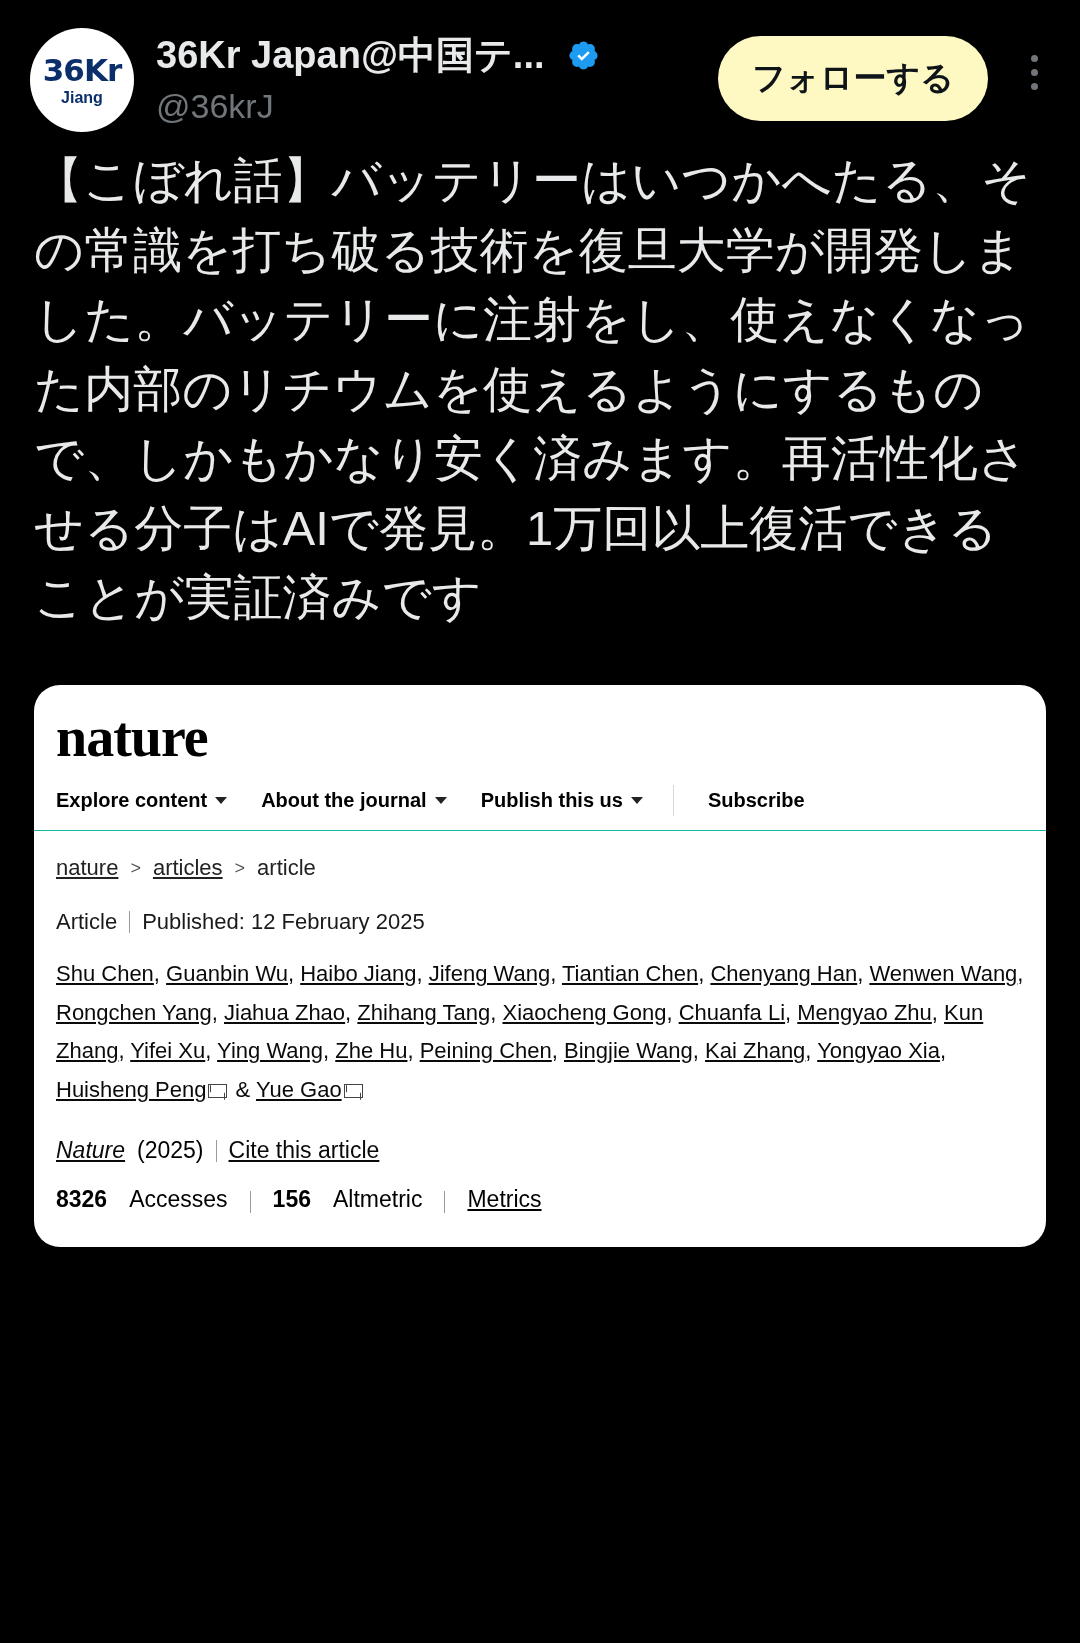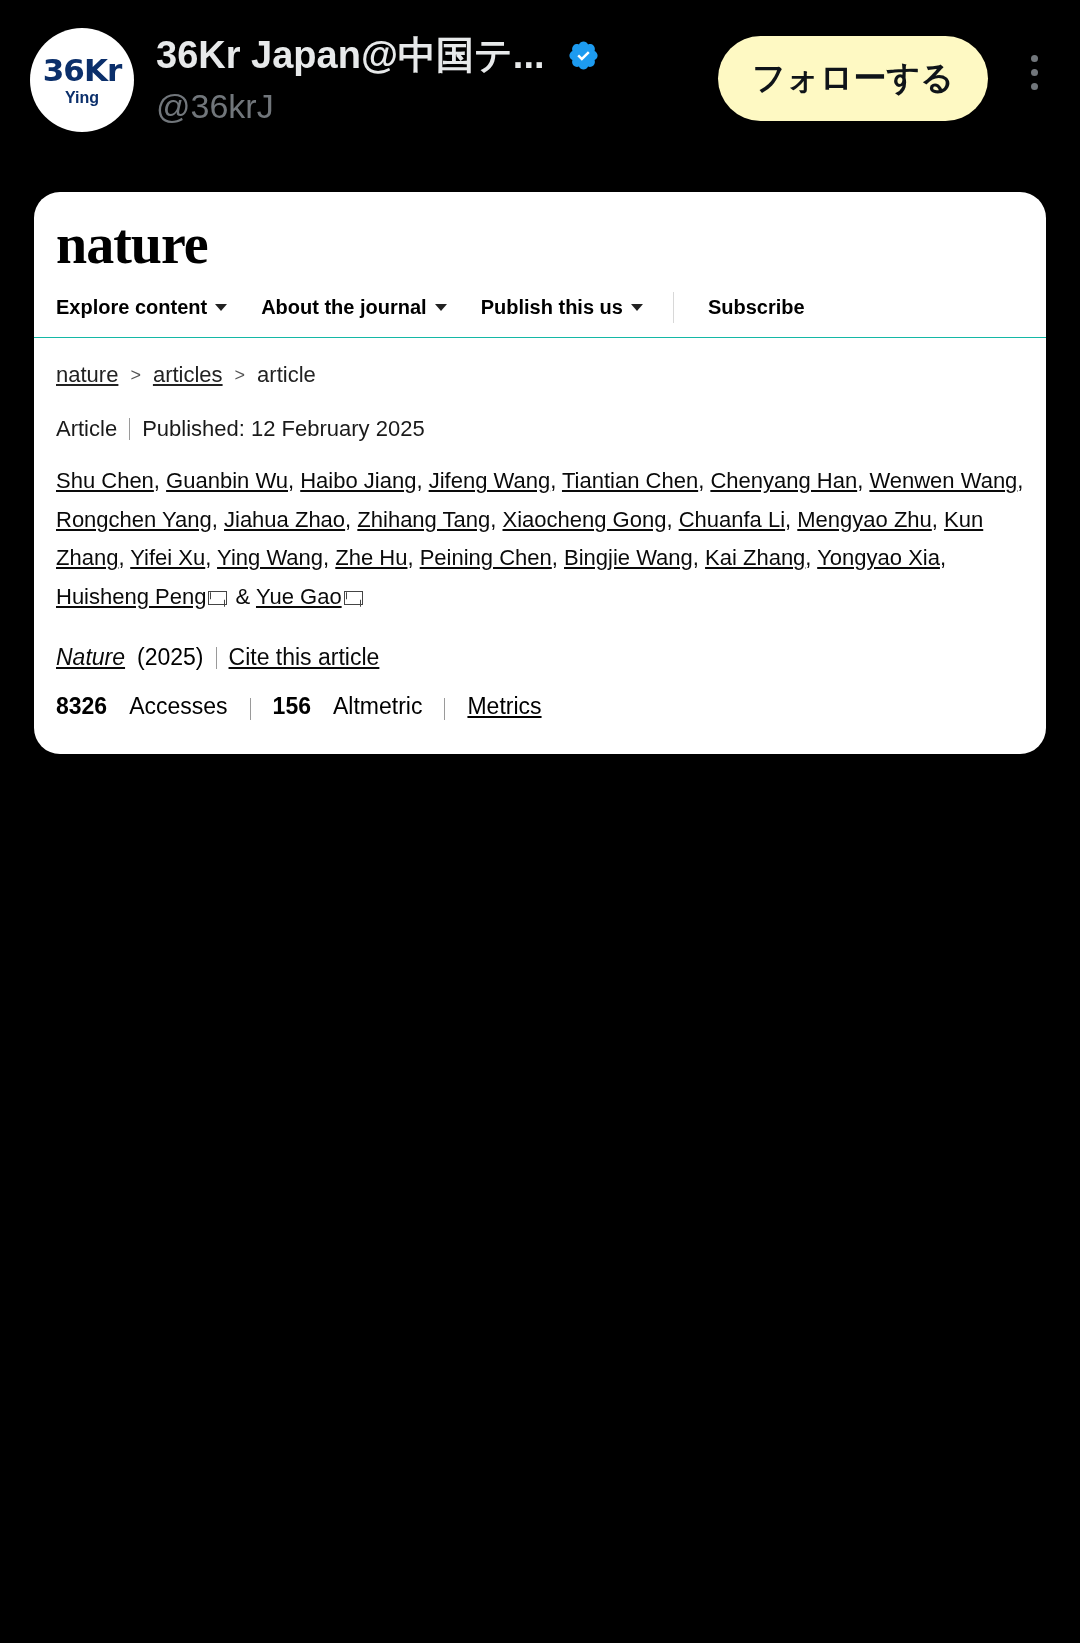--- a/index.html
+++ b/index.html
@@ -300,21 +300,21 @@
 </style>
 </head>
 <body>
 
 <div class="page">
 
   <div class="tweet-header">
     <div class="avatar">
       <div class="avatar-inner">
         <span class="avatar-line1">36Kr</span>
-        <span class="avatar-line2">Ying</span>
+        <span class="avatar-line2">Jiang</span>
       </div>
     </div>
 
     <div class="name-block">
       <div class="display-name-row">
         <div class="display-name">36Kr Japan@中国テ...</div>
         <span class="verified">
           <svg viewBox="0 0 24 24" width="33" height="33" aria-hidden="true">
             <path fill="#1d9bf0" d="M22.25 12c0-1.43-.88-2.67-2.19-3.34.46-1.39.2-2.9-.81-3.91s-2.52-1.27-3.91-.81C14.67 2.63 13.43 1.75 12 1.75s-2.67.88-3.34 2.19c-1.39-.46-2.9-.2-3.91.81s-1.27 2.52-.81 3.91C2.63 9.33 1.75 10.57 1.75 12s.88 2.67 2.19 3.34c-.46 1.39-.2 2.9.81 3.91s2.52 1.27 3.91.81c.67 1.31 1.91 2.19 3.34 2.19s2.67-.88 3.34-2.19c1.39.46 2.9.2 3.91-.81s1.27-2.52.81-3.91c1.31-.67 2.19-1.91 2.19-3.34z"></path>
             <path fill="#ffffff" d="M10.8 15.9l-3.3-3.3 1.27-1.27 2.03 2.03 4.43-4.43 1.27 1.27-5.7 5.7z"></path>
@@ -326,20 +326,21 @@
 
     <button class="follow-btn">フォローする</button>
 
     <div class="more-btn">
       <span></span>
         <span></span>
         <span></span>
     </div>
   </div>
 
+  <div class="tweet-text">【こぼれ話】バッテリーはいつかへたる、その常識を打ち破る技術を復旦大学が開発しました。バッテリーに注射をし、使えなくなった内部のリチウムを使えるようにするもので、しかもかなり安く済みます。再活性化させる分子はAIで発見。1万回以上復活できることが実証済みです</div>
 
 
   <div class="card">
 
     <div class="card-brandbar">
       <div class="brand">nature</div>
     </div>
 
     <div class="nav">
       <div class="nav-item">

